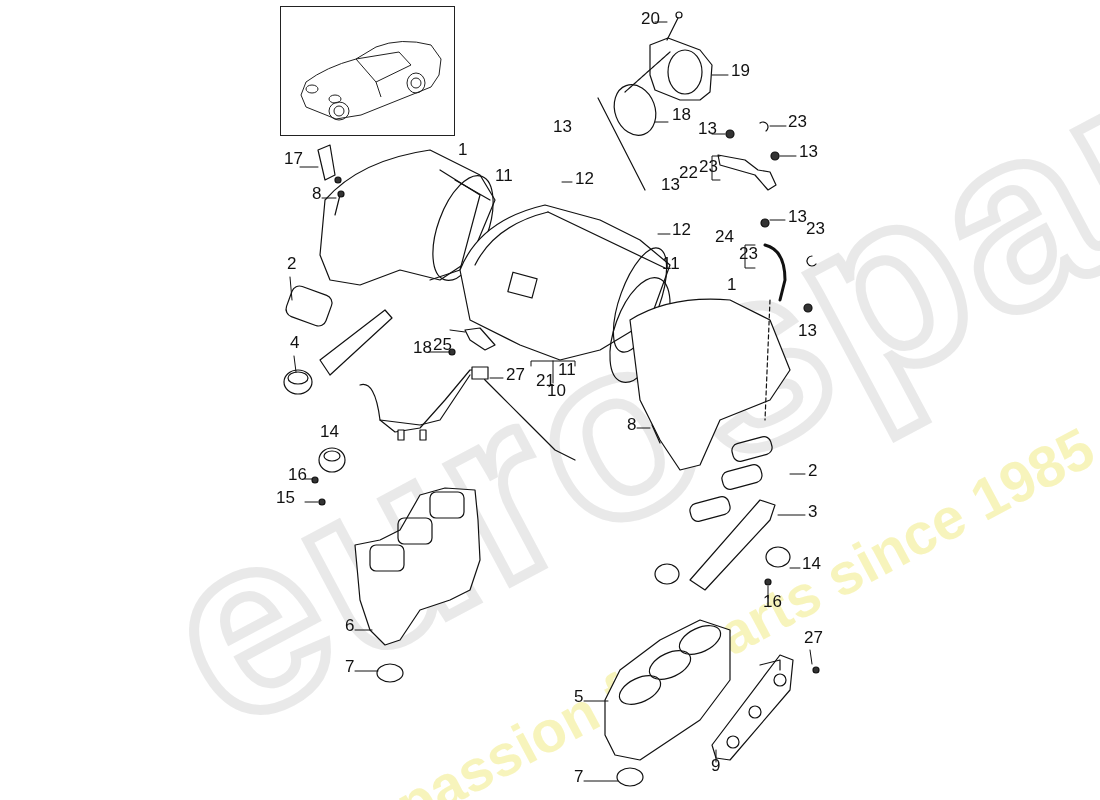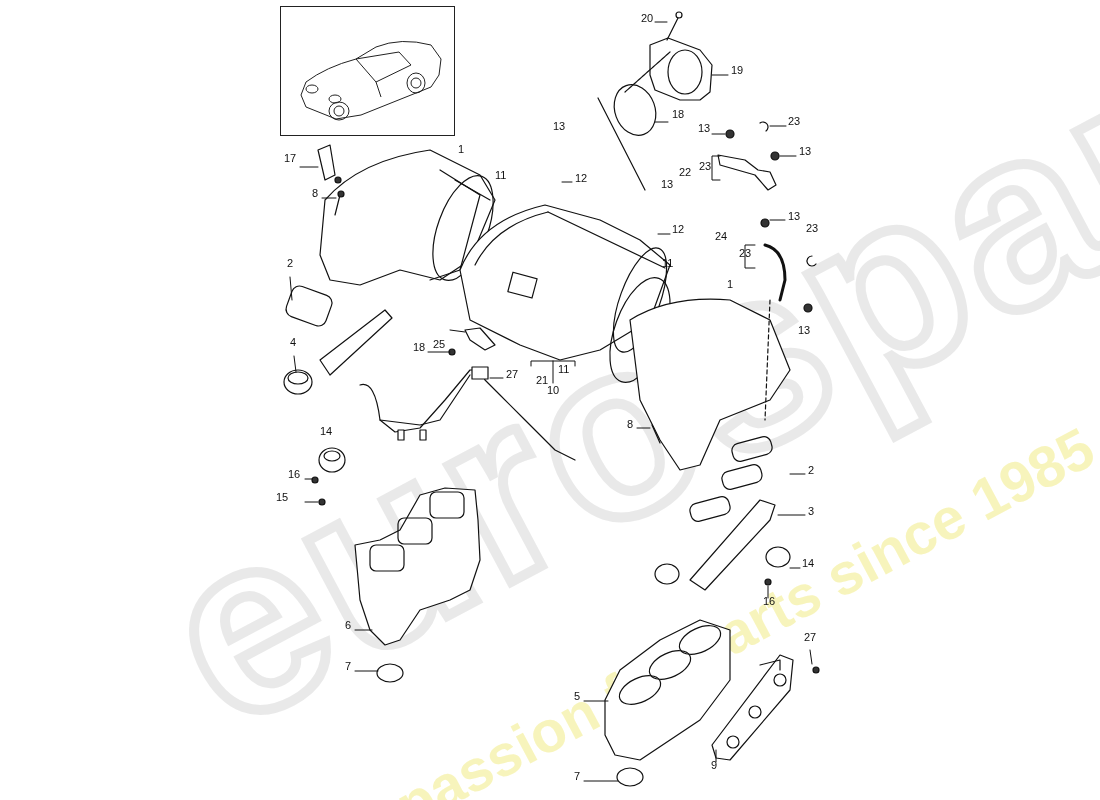--- a/index.html
+++ b/index.html
@@ -1,20 +1,20 @@
 <!DOCTYPE html>
 <html><head>
 <meta charset="utf-8">
 <style>
   html, body { margin: 0; padding: 0; background: #ffffff; }
   body { width: 1100px; height: 800px; position: relative; overflow: hidden;
          font-family: "Liberation Sans", sans-serif; color: #111; }
   #canvas { position: absolute; left: 0; top: 0; width: 1100px; height: 800px; }
   .wm-text { font-family: "Liberation Sans", sans-serif; font-weight: bold; }
-  .callout { position: absolute; font-size: 11px; line-height: 13px; color: #111;
+  .callout { position: absolute; font-size: 17px; line-height: 13px; color: #111;
              white-space: nowrap; font-family: "Liberation Sans", sans-serif; }
   .thumb { position: absolute; left: 280px; top: 6px; width: 175px; height: 130px;
            border: 1.5px solid #222; background: #fff; box-sizing: border-box; }
 </style>
 </head>
 <body>
 
 <svg id="canvas" viewBox="0 0 1100 800" xmlns="http://www.w3.org/2000/svg">
 
   <g>

